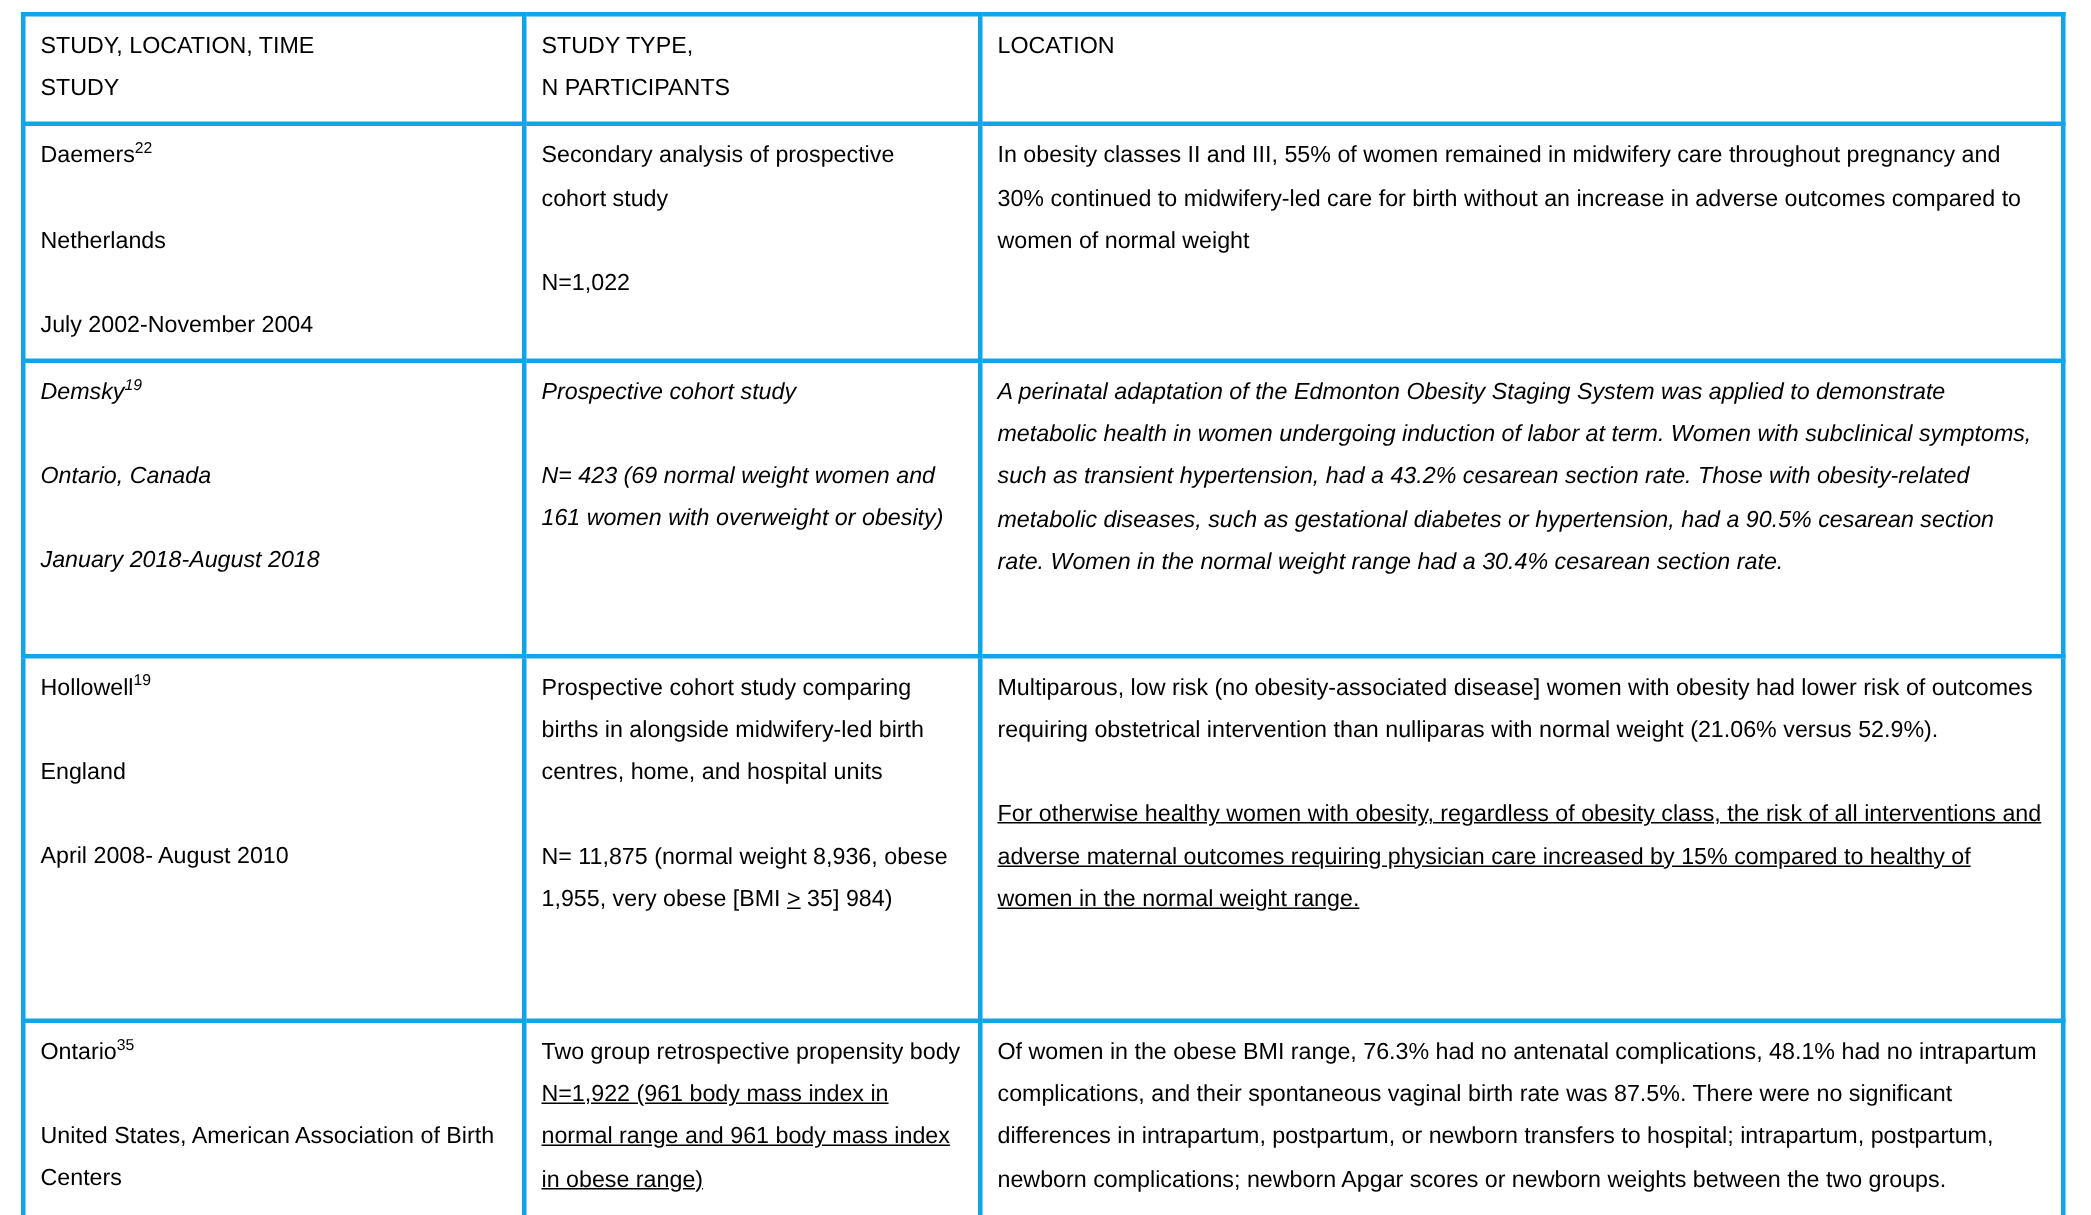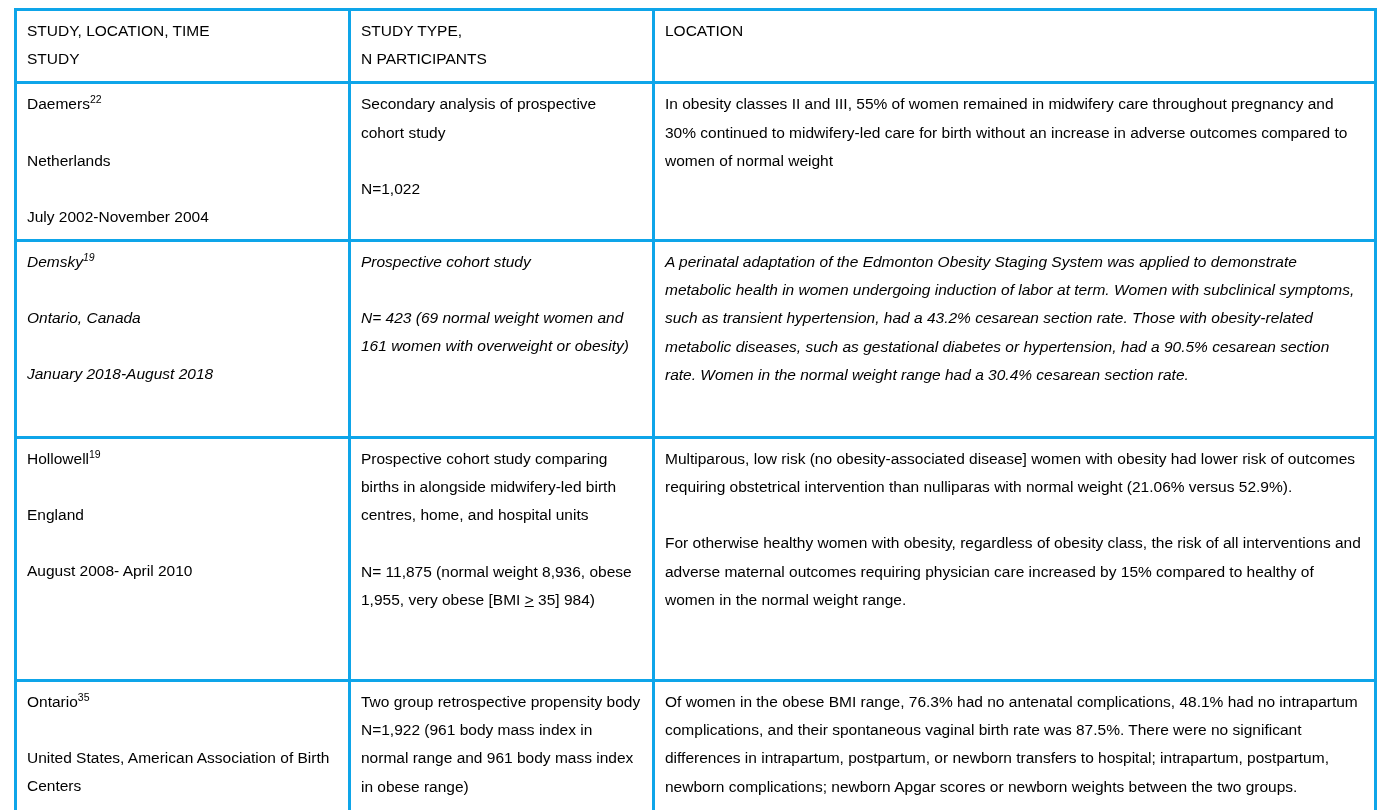--- a/index.html
+++ b/index.html
@@ -48,21 +48,21 @@
   thead th {
     height: 52px;
     padding-top: 7px;
     padding-bottom: 4px;
   }
   .hdr-line { display: block; white-space: nowrap; }
   .para {
     margin: 0 0 0 0;
     display: block;
   }
-  .para + .para { margin-top: 0; }
+  .para + .para { margin-top: 0; text-decoration: underline; }
   .spacer { display: block; height: 28px; }
   .spacer-sm { display: block; height: 28px; }
 
   sup {
     font-size: 10.5px;
     vertical-align: super;
     line-height: 0;
   }
   .ge {
     text-decoration: underline;
@@ -144,21 +144,21 @@
           <span class="para">A perinatal adaptation of the Edmonton Obesity Staging System was applied to demonstrate metabolic health in women undergoing induction of labor at term. Women with subclinical symptoms, such as transient hypertension, had a 43.2% cesarean section rate. Those with obesity-related metabolic diseases, such as gestational diabetes or hypertension, had a 90.5% cesarean section rate. Women in the normal weight range had a 30.4% cesarean section rate.</span>
         </td>
       </tr>
 
       <tr class="row-3">
         <td>
           <span class="para"><span>Hollowell</span><sup>19</sup></span>
           <span class="spacer"></span>
           <span class="para">England</span>
           <span class="spacer"></span>
-          <span class="para">August 2008- April 2010</span>
+          <span class="para">April 2008- August 2010</span>
         </td>
         <td>
           <span class="para">Prospective cohort study comparing births in alongside midwifery-led birth centres, home, and hospital units</span>
           <span class="spacer-sm"></span>
           <span class="para"><span>N= 11,875 (normal weight 8,936, obese 1,955, very obese [BMI </span><span class="ge">&gt;</span><span> 35] 984)</span></span>
         </td>
         <td class="findings">
           <span class="para">Multiparous, low risk (no obesity-associated disease] women with obesity had lower risk of outcomes requiring obstetrical intervention than nulliparas with normal weight (21.06% versus 52.9%).</span>
           <span class="para">For otherwise healthy women with obesity, regardless of obesity class, the risk of all interventions and adverse maternal outcomes requiring physician care increased by 15% compared to healthy of women in the normal weight range.</span>
         </td>

